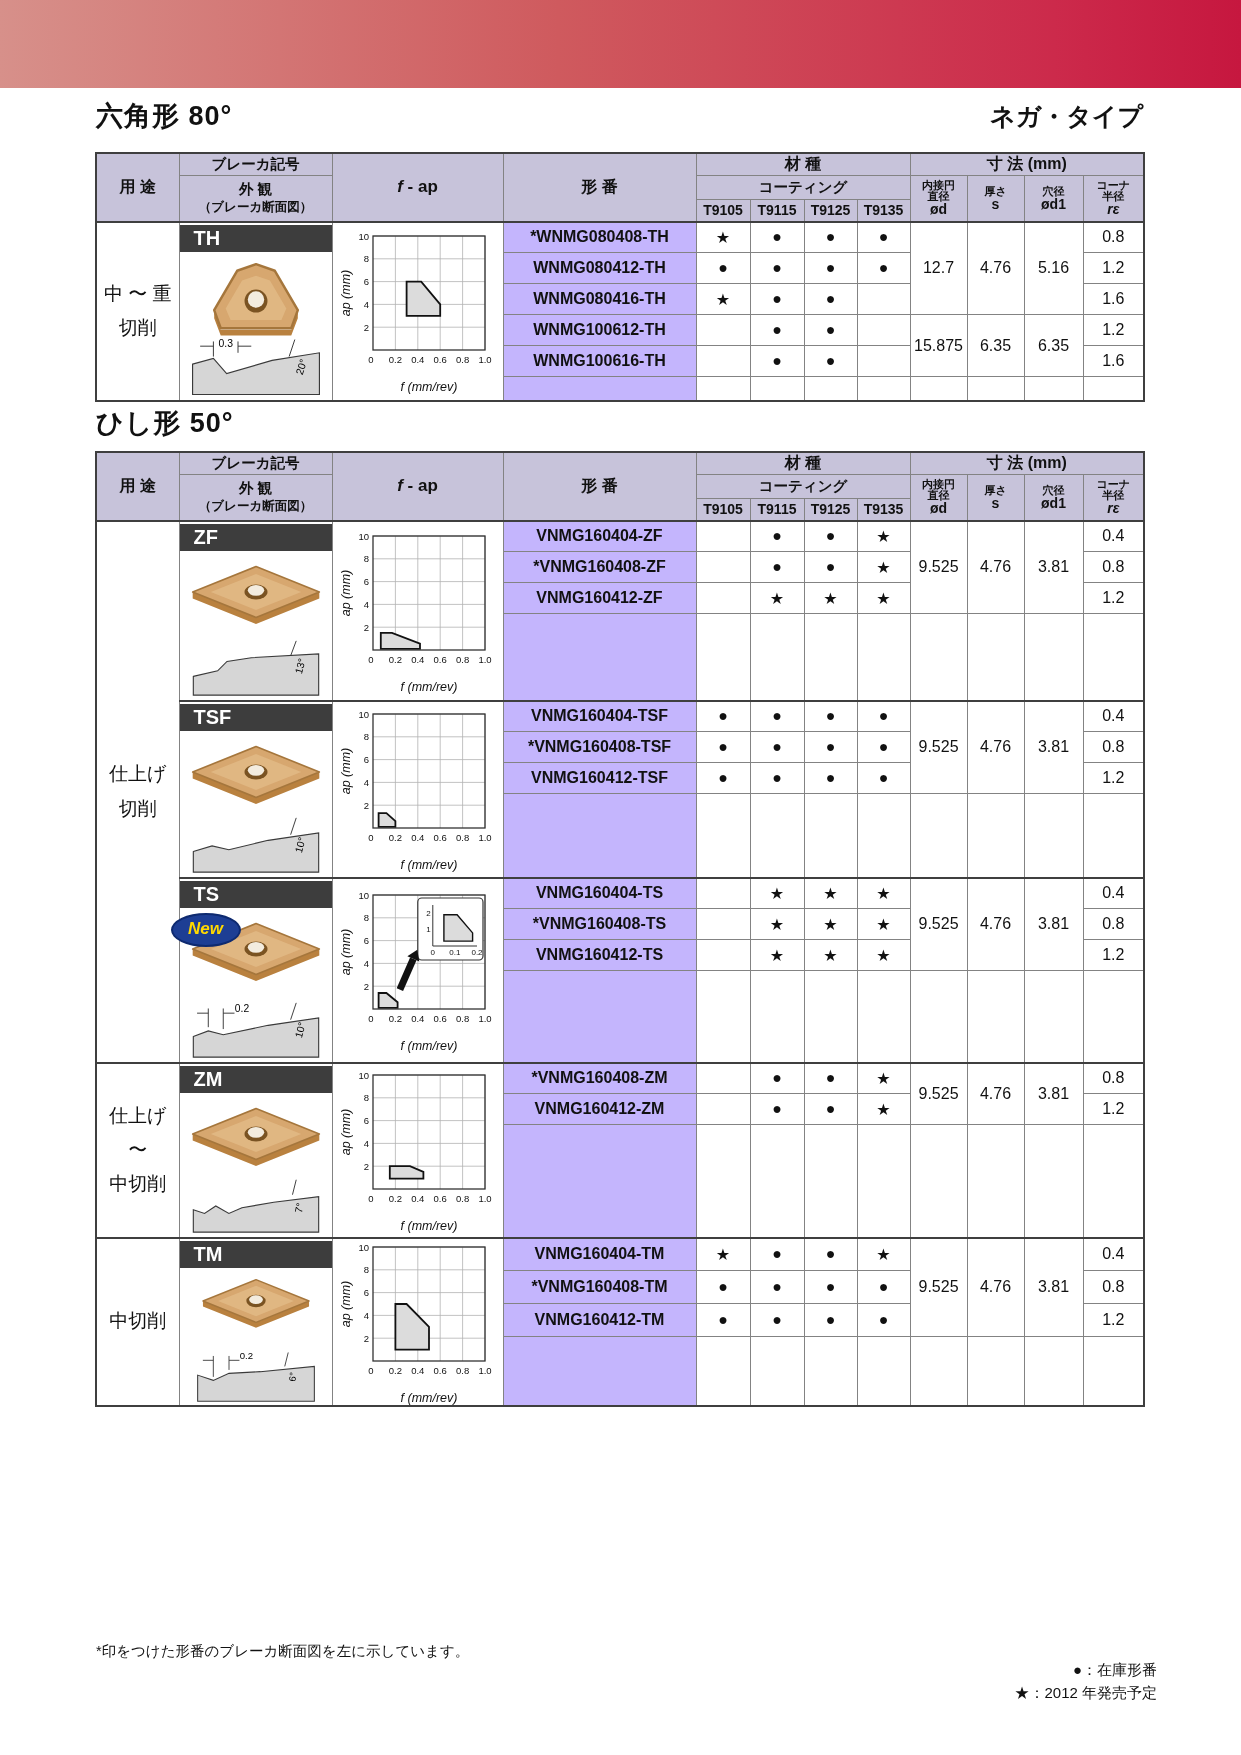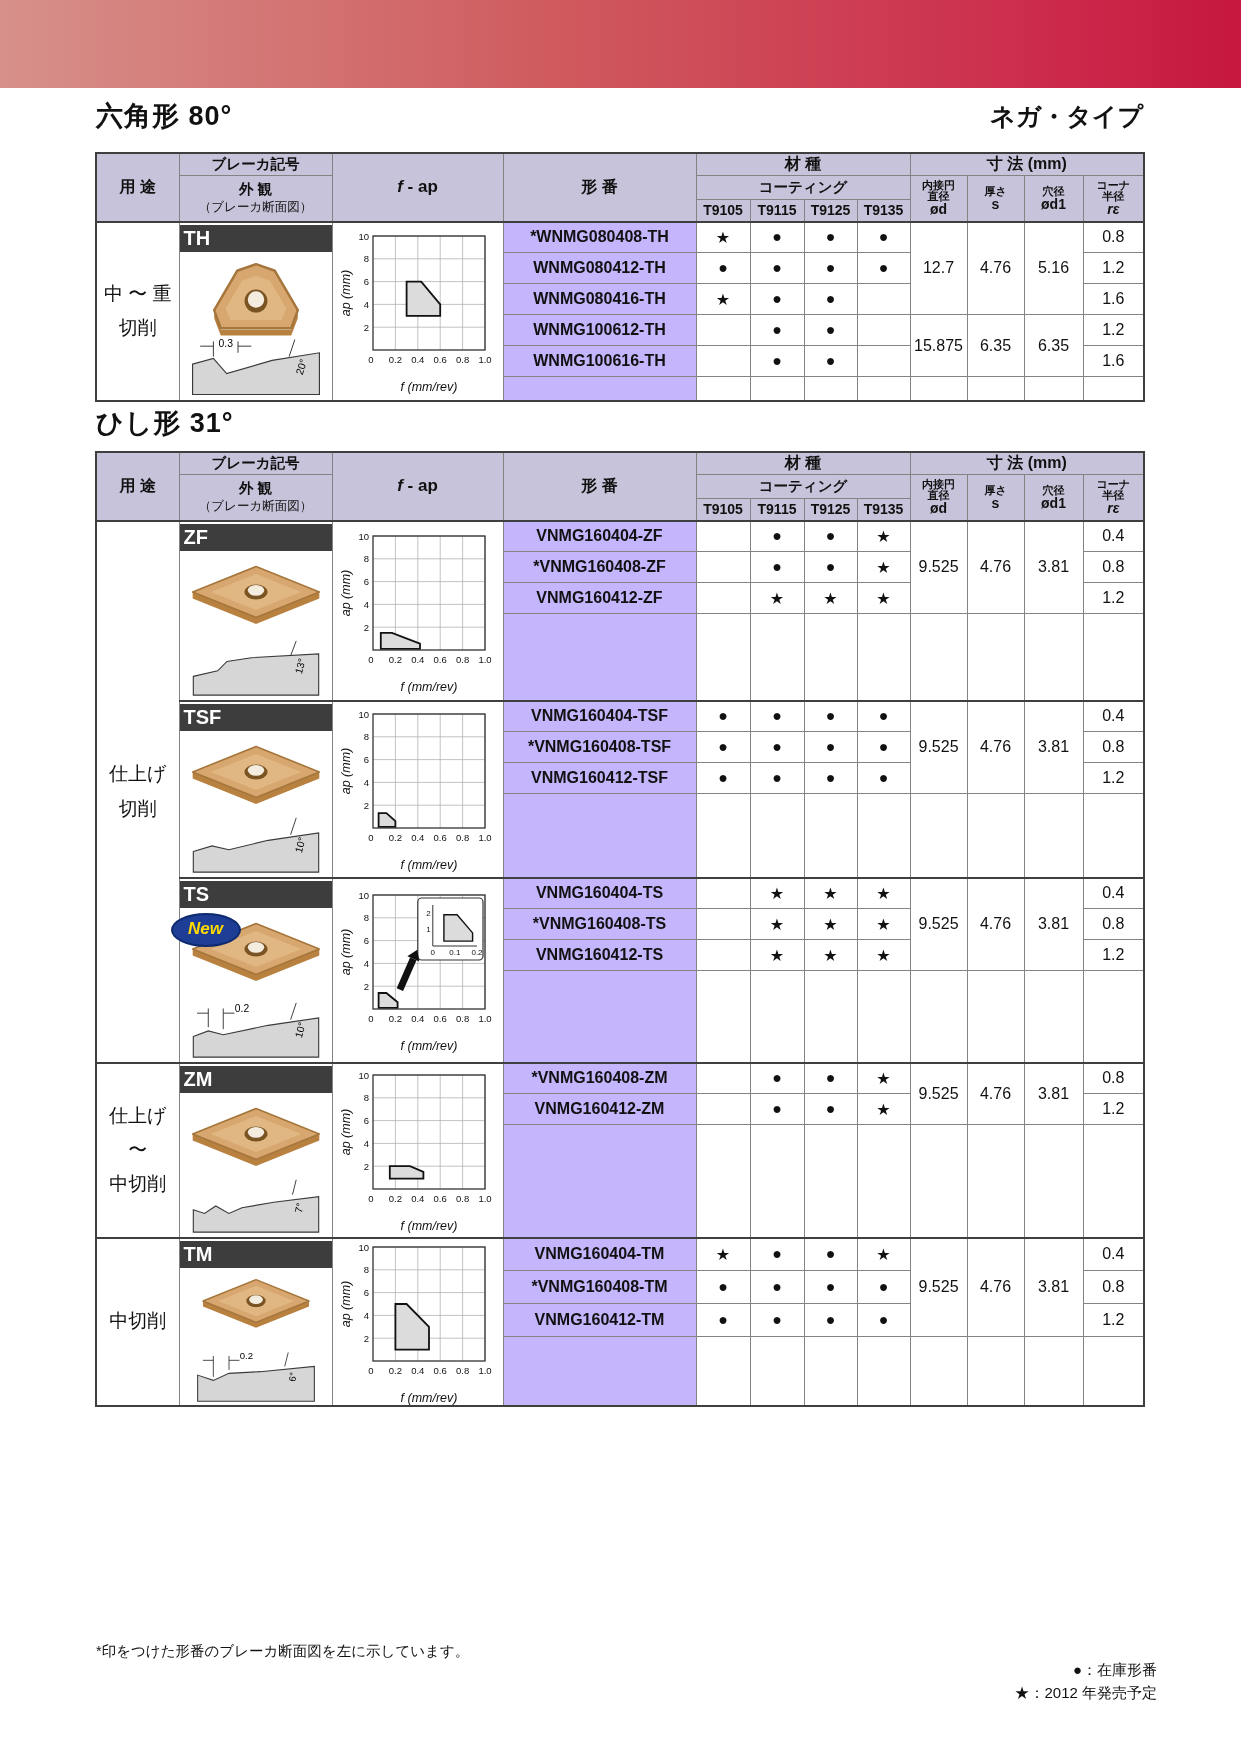--- a/index.html
+++ b/index.html
@@ -18,35 +18,35 @@
   #table2{top:451px;}
   td{border:1px solid #838383;padding:0;text-align:center;vertical-align:middle;overflow:visible;}
   tr.hr1{height:22px;}tr.hr2{height:24px;}tr.hr3{height:22px;}
   tr.r{height:31px;}
   tr.spt1{height:24px;}tr.spzf{height:87px;}tr.sptsf{height:84px;}
   tr.spts{height:92px;}tr.spzm{height:113px;}tr.sptm{height:65px;}
   tr.hr3 td{border-bottom:2px solid #3f3f3f;}
   tr.sect td{border-top:2px solid #3f3f3f;}
   .hc{background:#c7c3da;font-weight:bold;font-size:16px;margin-left:30px;}
   .hc.sm{font-size:14.5px;}
-  .hc .sub{font-size:12.5px;font-weight:normal;}
+  .hc .sub{font-size:12.5px;font-weight:bold;}
   .hc.grade{font-size:14px;}
   .dim-h{font-weight:bold;line-height:1.0;}
   .dim-h .s{font-size:11px;}
   .dim-h .b{font-size:14px;}
   .it{font-style:italic;}
   .fap-h{font-size:17px;}
   .usage{font-size:19px;background:#fff;line-height:1.8;}
   .model{background:#c4b5fd;font-weight:bold;font-size:16px;}
   .mk{font-size:16px;background:#fff;}
   .dim{font-size:16px;background:#fff;}
   .bk{position:relative;background:#fff;}
   .bkbar{position:absolute;top:2px;left:0px;right:0px;height:27px;background:#3d3d3d;
          color:#fff;font-size:20px;font-weight:bold;line-height:27px;text-align:left;
-         padding-left:4px;z-index:2;}
+         padding-left:14px;z-index:2;}
   .insert{position:absolute;top:33px;left:50%;transform:translateX(-50%);}
   .xsect{position:absolute;bottom:3px;left:50%;transform:translateX(-50%);}
   .sec-tm .insert{top:31px;height:62px;}
   .sec-tm .xsect{bottom:2px;height:54px;}
   .newbadge{position:absolute;top:34px;left:-9px;width:66px;height:30px;background:#1d3e94;
             border:2px solid #0e2a70;border-radius:50%;color:#ffd900;font-weight:bold;
             font-style:italic;font-size:17px;line-height:28px;text-align:center;z-index:5;}
   .chartbox{display:flex;justify-content:center;align-items:center;width:100%;height:100%;background:#fff;}
   .footnote{position:absolute;left:96px;top:1642px;font-size:14.5px;text-align:center;}
   .legend{position:absolute;right:84px;top:1658px;text-align:right;font-size:15px;line-height:1.55;margin-left:15px;}
@@ -223,21 +223,21 @@
         <td class="mk"></td>
         <td class="mk"></td>
   <td class="dim"></td>
         <td class="dim"></td>
         <td class="dim"></td>
         <td class="dim"></td>
 </tr>
 </tbody>
 </table>
 
-<div class="sec-title" id="t2-title">ひし形 31°</div>
+<div class="sec-title" id="t2-title">ひし形 50°</div>
 
 <table class="cat" id="table2">
 <colgroup>
       <col style="width:83px">
       <col style="width:153px">
       <col style="width:171px">
       <col style="width:193px">
 <col style="width:54px">
       <col style="width:54px">
       <col style="width:53px">

